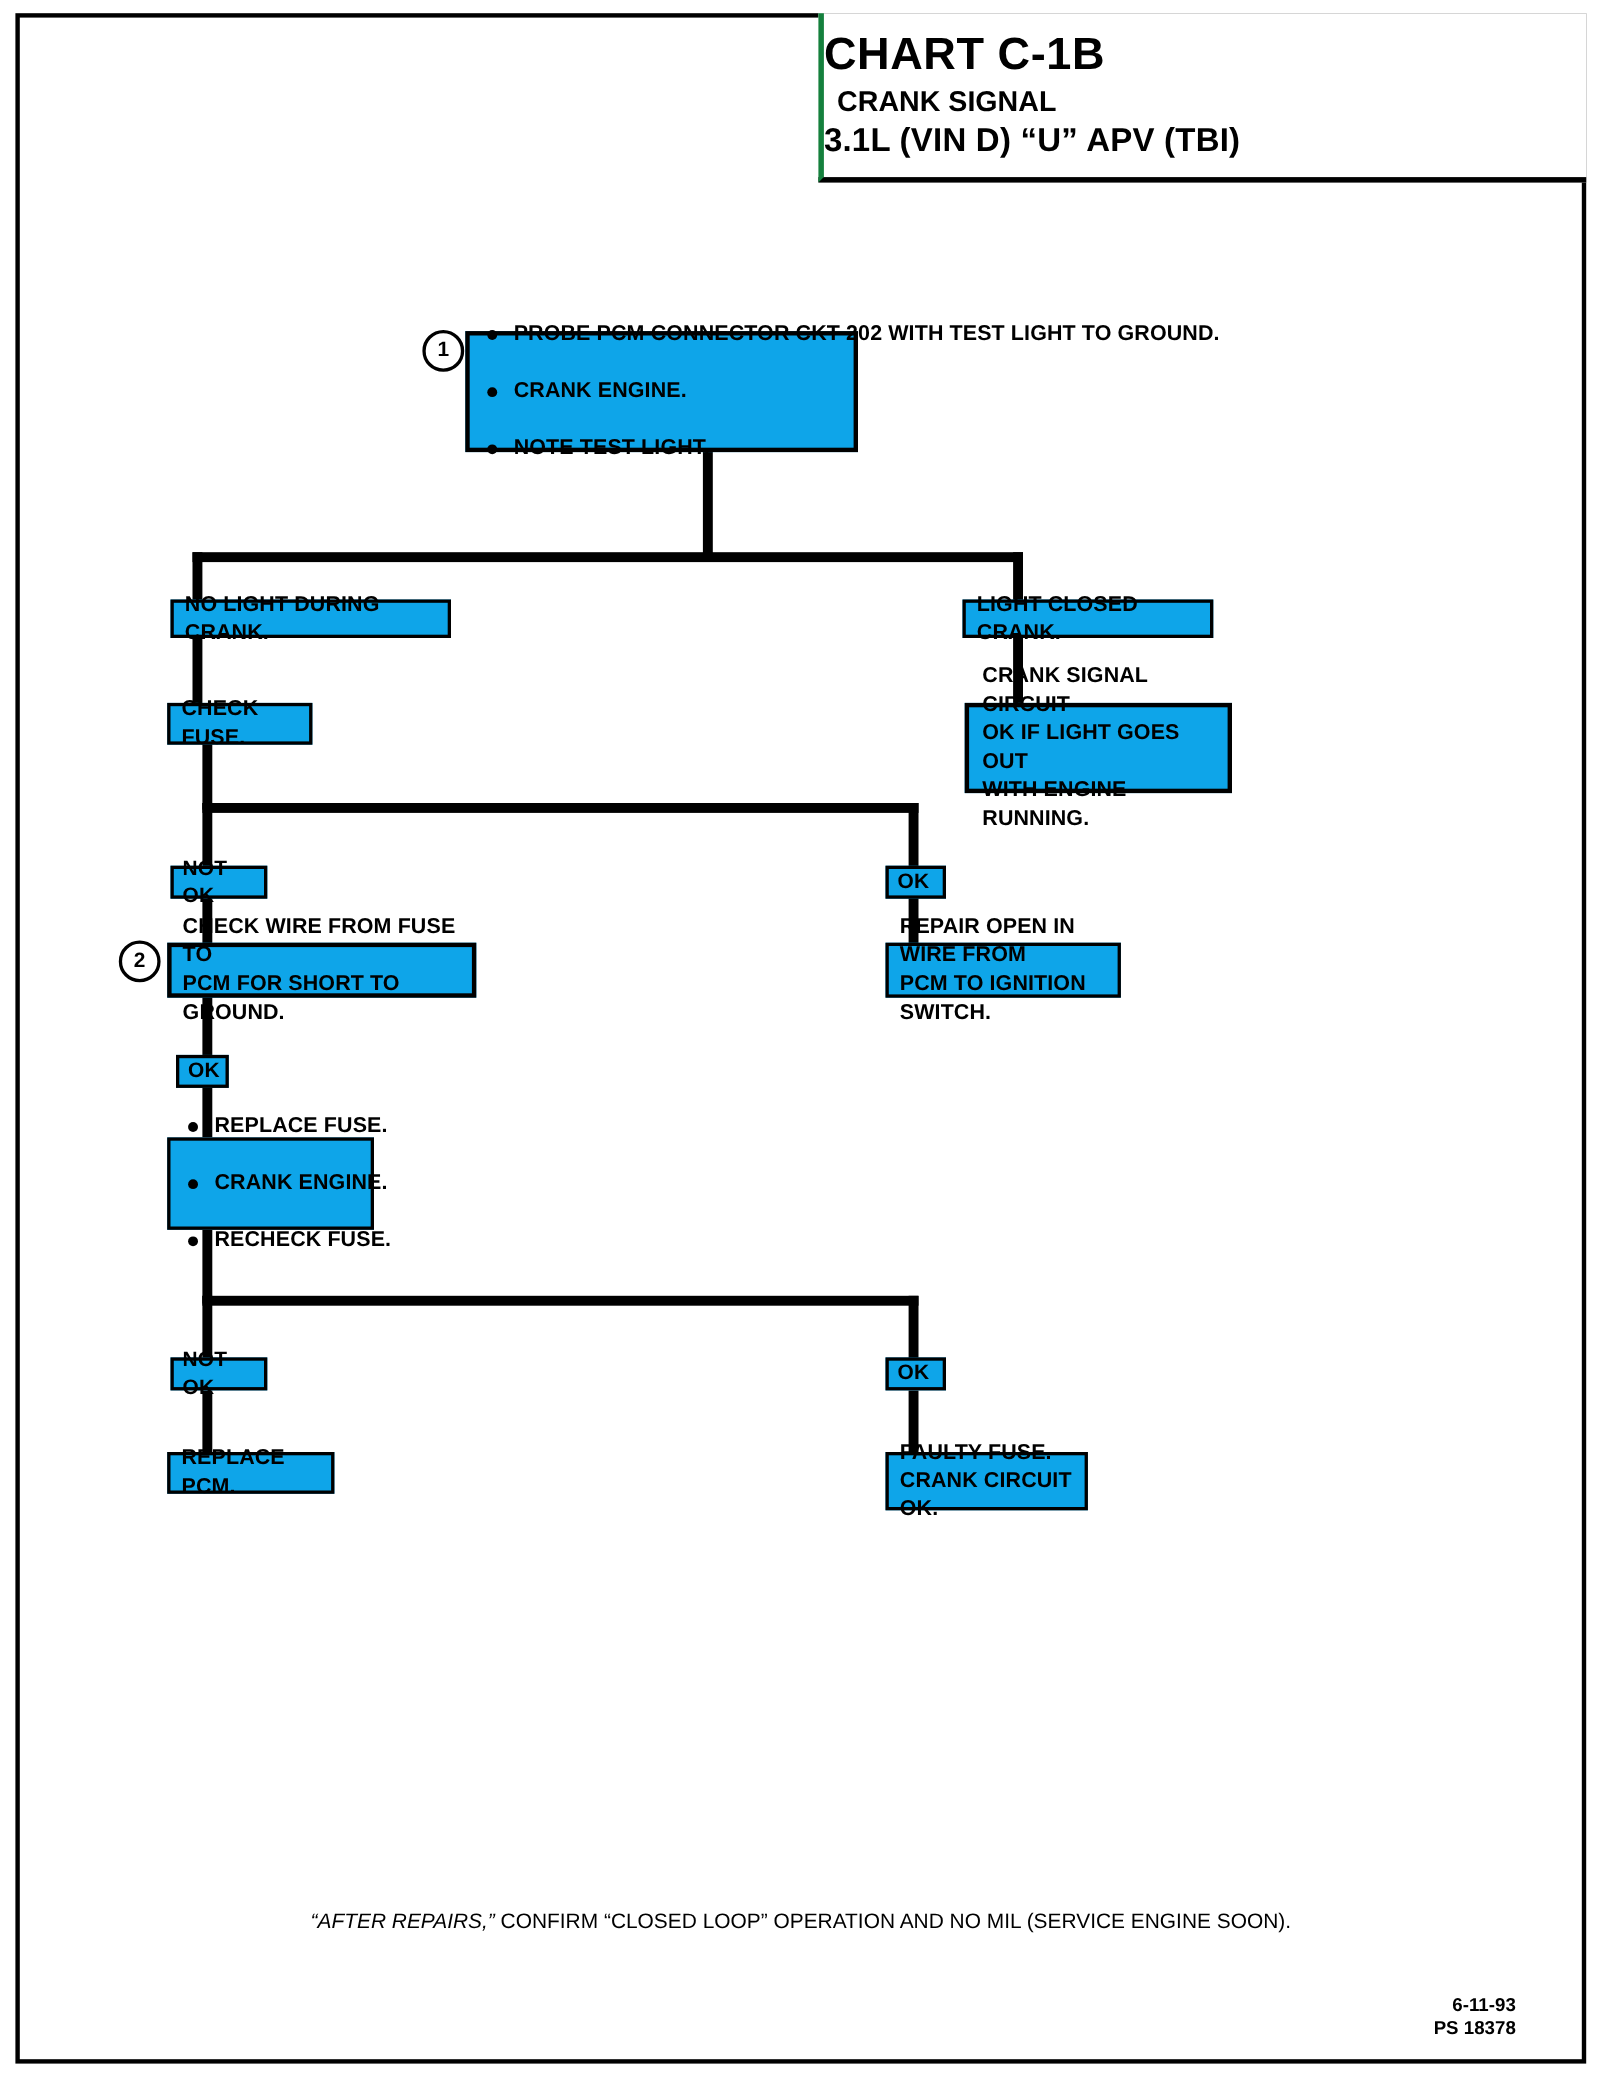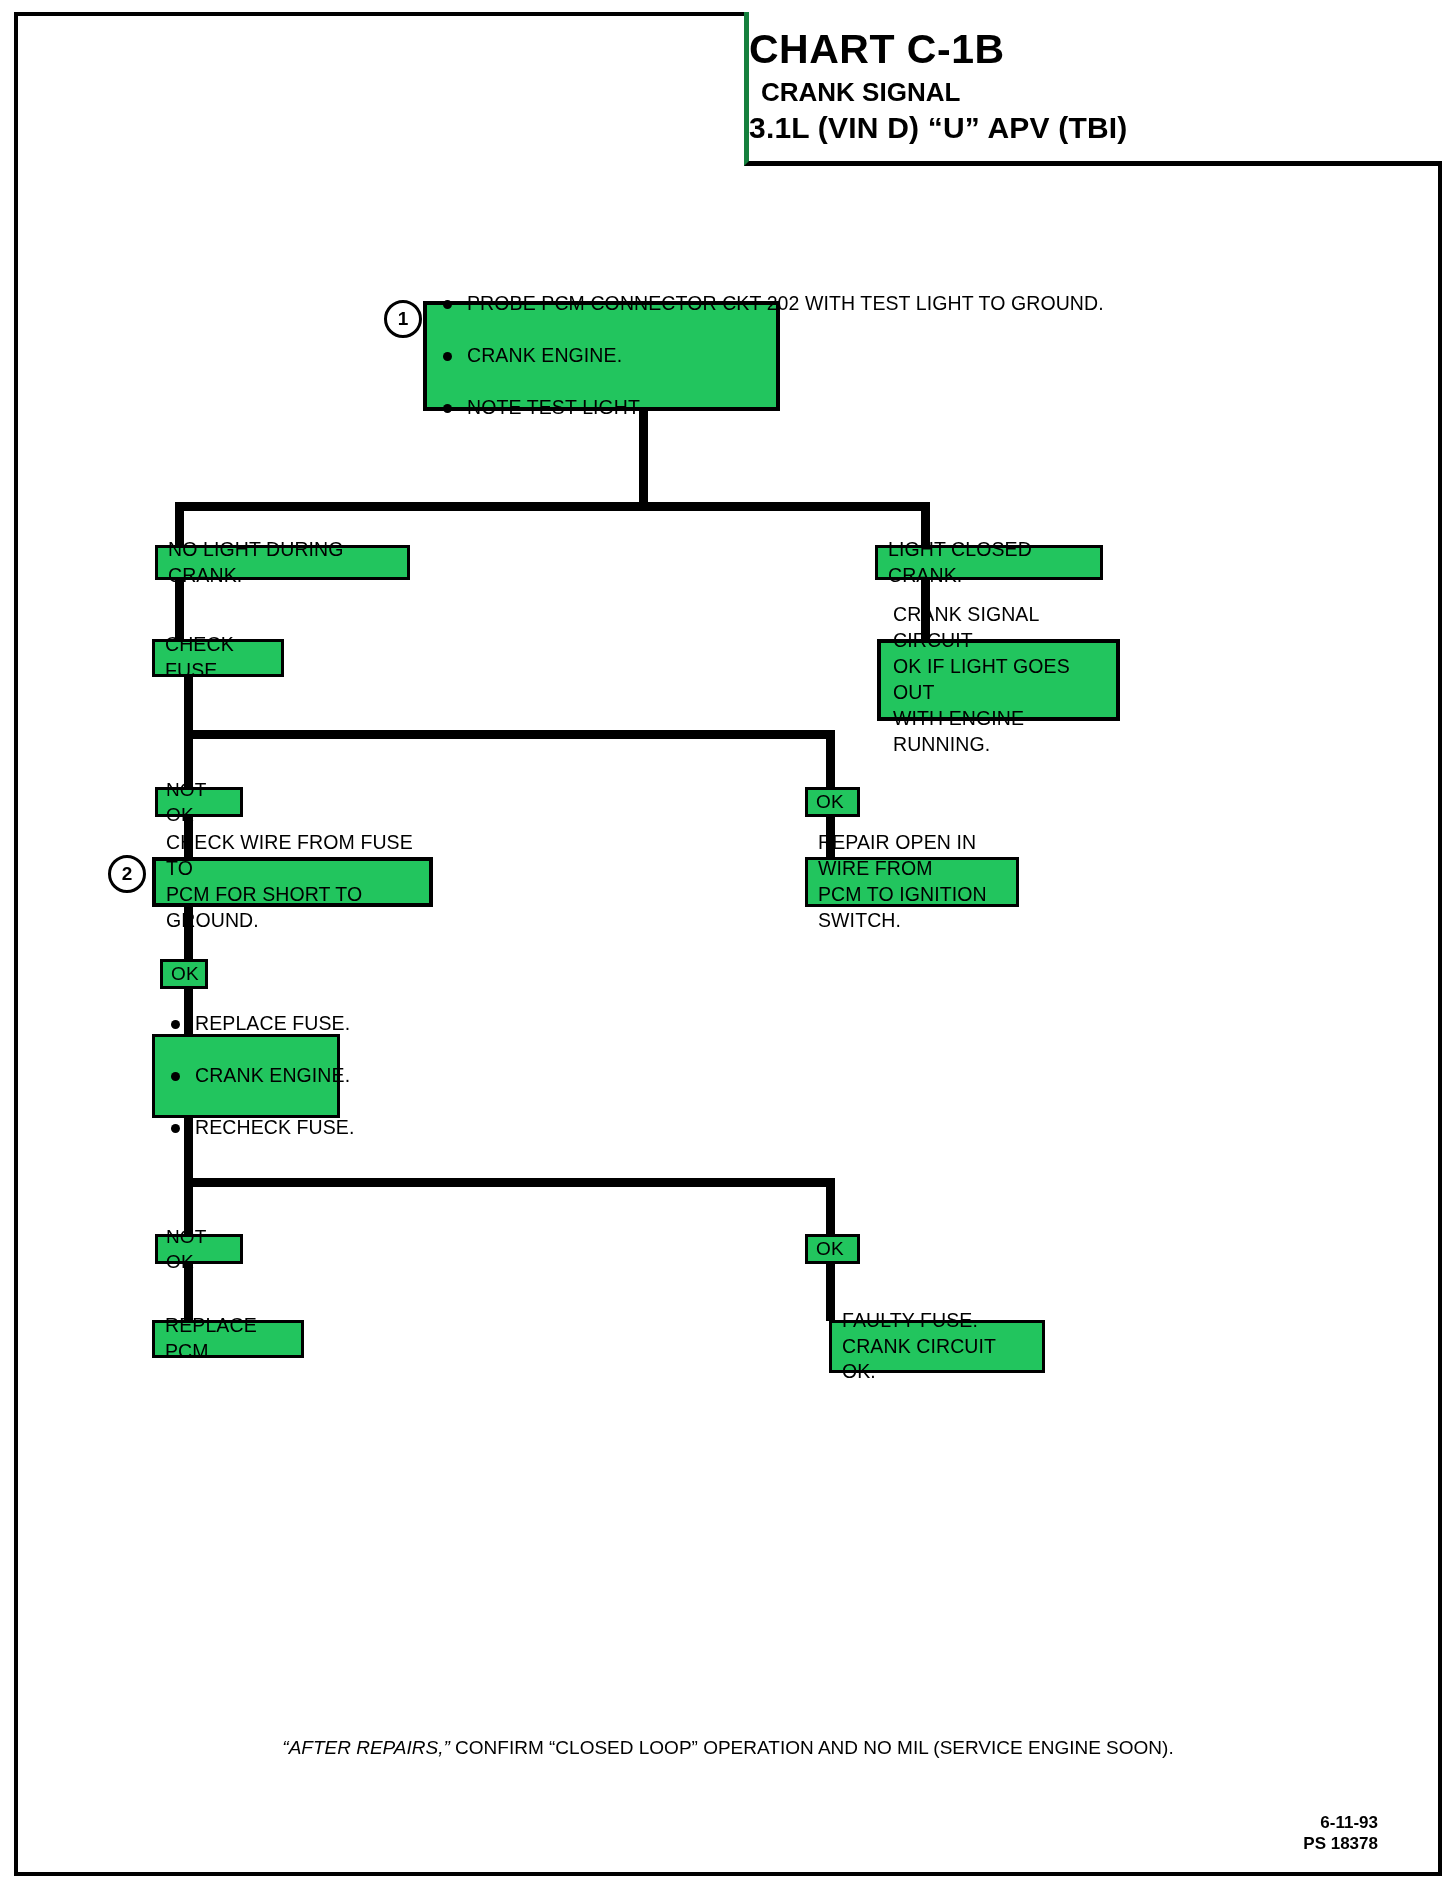--- a/index.html
+++ b/index.html
@@ -41,24 +41,24 @@
     line-height: 1.05;
     margin-left: 12px;
   }
   #chart-sub2 {
     font-size: 30px; font-weight: bold; margin-top: 6px;
     letter-spacing: 0.2px; line-height: 1.05;
   }
   
   .fbox {
     position: absolute;
-    background: #22c55e;
+    background: #0ea5e9;
     border: 3px solid #000;
     font-size: 19.5px;
-    font-weight: normal;
+    font-weight: bold;
     line-height: 1.33;
     letter-spacing: 0.1px;
     z-index: 5;
     white-space: pre-line;
     display: flex;
     align-items: center;
   }
   .fbox.heavy { border-width: 4px; }
   .fbox .inner { padding: 0 10px; width: 100%; }
   
@@ -200,21 +200,21 @@
       </ul>
     </div>
   </div>
 
   <div class="fbox" style="left:155px; top:1234px; width:88px; height:30px; padding:0 8px; font-size:19px;">NOT OK</div>
 
   <div class="fbox" style="left:805px; top:1234px; width:55px; height:30px; padding:0 8px; font-size:19px;">OK</div>
 
   <div class="fbox" style="left:152px; top:1320px; width:152px; height:38px; padding:0 10px;">REPLACE PCM.</div>
 
-  <div class="fbox" style="left:829px; top:1320px; width:216px; height:53px; padding:0 10px;">FAULTY FUSE.
+  <div class="fbox" style="left:805px; top:1320px; width:184px; height:53px; padding:0 10px;">FAULTY FUSE.
 CRANK CIRCUIT OK.</div>
 
   <div id="footer-note">
     <span class="ital">“AFTER REPAIRS,”</span><span> CONFIRM “CLOSED LOOP” OPERATION AND NO MIL (SERVICE ENGINE SOON).</span>
   </div>
 
   <div id="doc-date">
     <div>6-11-93</div>
     <div>PS 18378</div>
   </div>

